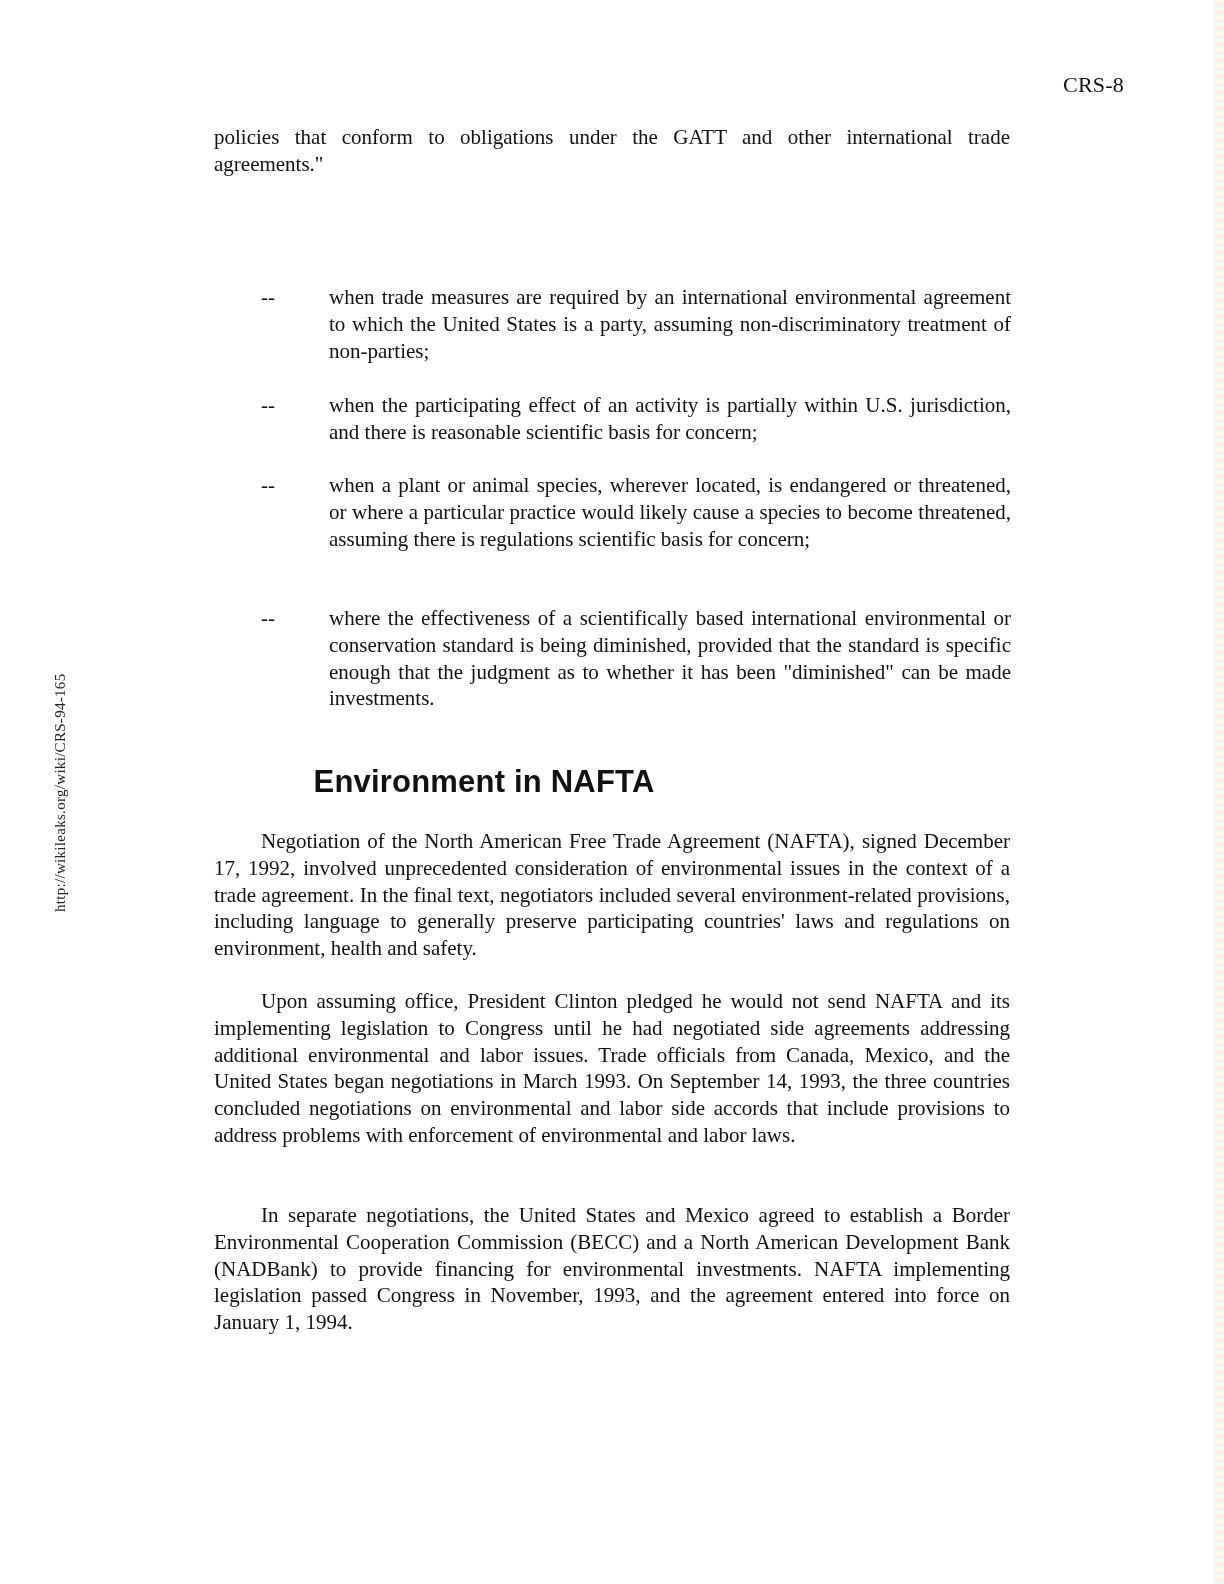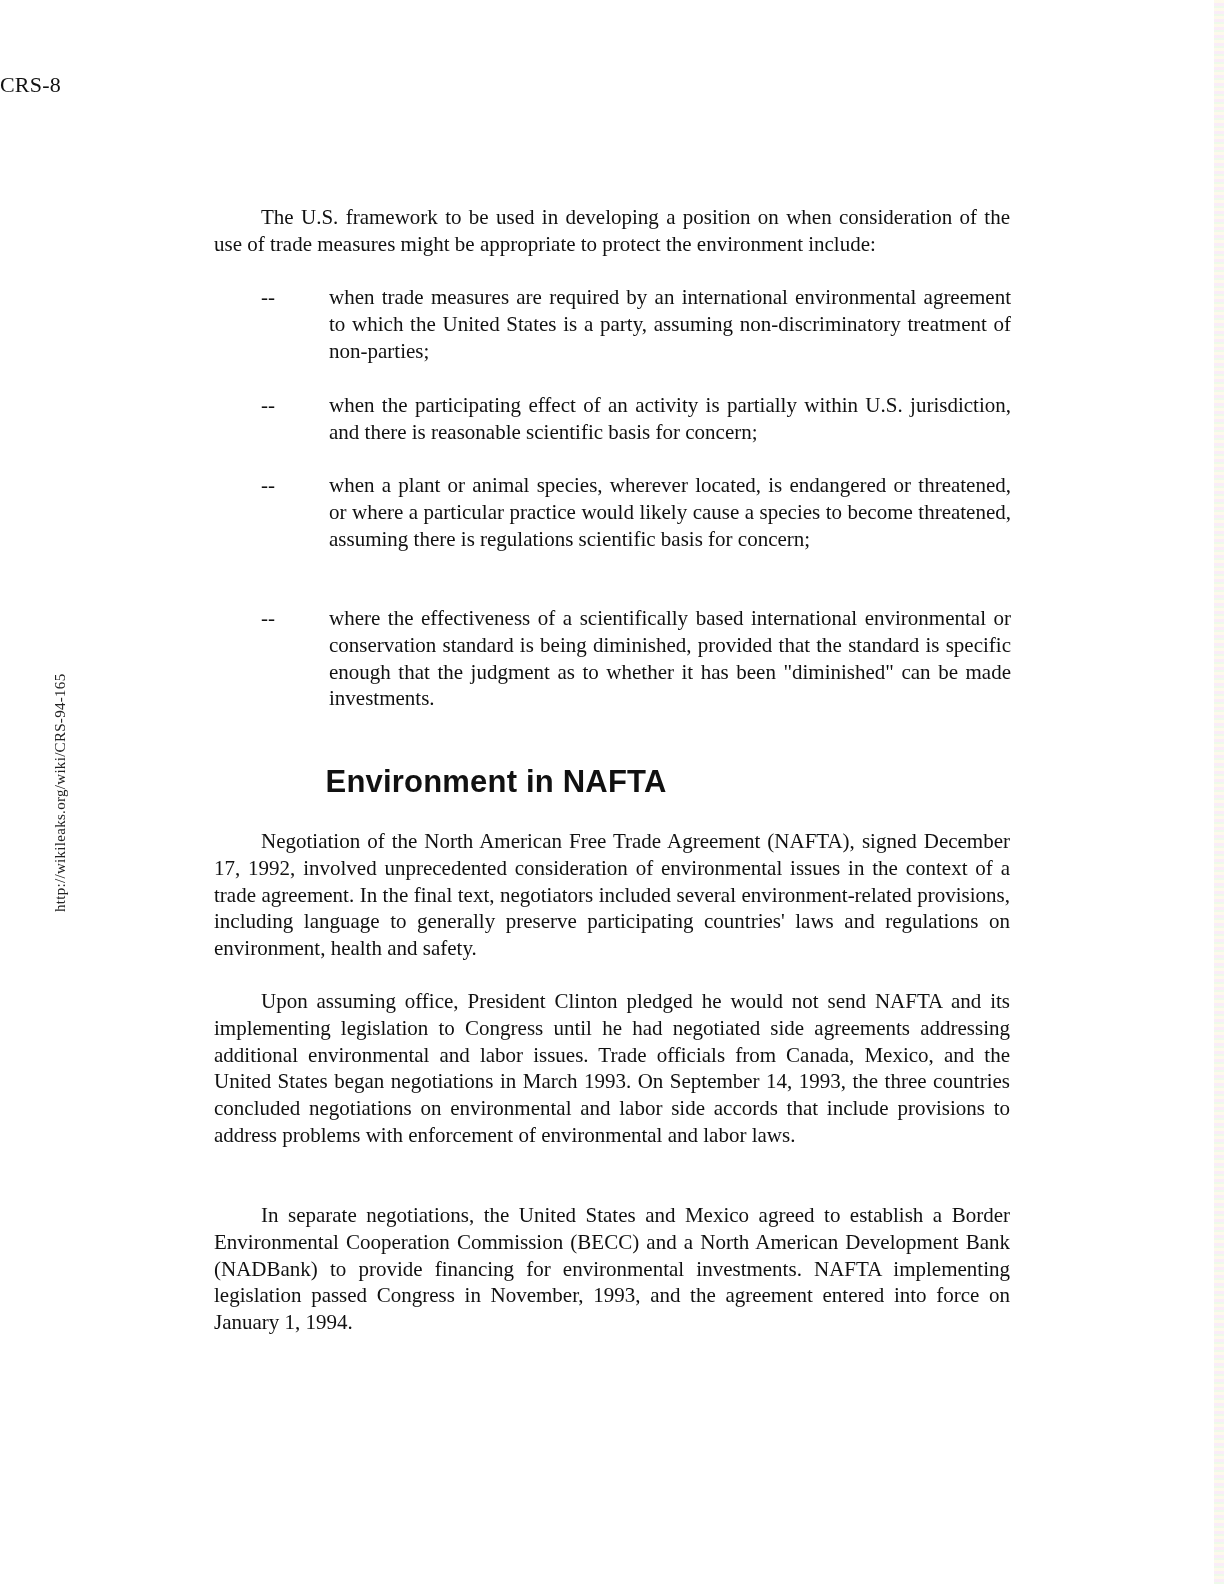--- a/index.html
+++ b/index.html
@@ -31,21 +31,21 @@
         #f9e9f7 3px, #f9e9f7 6px,
         #eaf9e6 6px, #eaf9e6 8px
       );
       opacity: 0.8;
     }
     .page-number {
       position: absolute;
       top: 72px;
       left: 0;
       width: 1124px;
-      text-align: left;
+      text-align: right;
       font-size: 22px;
       letter-spacing: 0.2px;
     }
     .side-url {
       position: absolute;
       left: 52px;
       top: 912px;
       transform-origin: left top;
       transform: rotate(-90deg);
       font-size: 15px;
@@ -78,42 +78,42 @@
       width: 40px;
     }
     .bullet .btext {
       margin-left: 68px;
       text-align: justify;
       display: block;
     }
     .section-heading {
       position: absolute;
       top: 764px;
-      left: 12px;
+      left: 0;
       width: 968px;
       text-align: center;
       font-family: "Liberation Sans", "DejaVu Sans", sans-serif;
       font-weight: bold;
       font-size: 31px;
       letter-spacing: 0.2px;
     }
   </style>
 </head>
 <body>
 
 <div class="page">
 
   <div class="right-edge"></div>
 
   <div class="page-number">CRS-8</div>
 
   <div class="side-url">http://wikileaks.org/wiki/CRS-94-165</div>
 
+  <p class="body-text" style="top:124px; margin:0;">policies that conform to obligations under the GATT and other international trade agreements."</p>
 
-  <p class="body-text indent" style="top:204px; margin:0;">The U.S. framework to be used in developing a position on when consideration of the use of trade measures might be appropriate to protect the environment include:</p>
 
   <div class="bullet" style="top:284px;">
     <span class="dash">--</span>
     <span class="btext">when trade measures are required by an international environmental agreement to which the United States is a party, assuming non-discriminatory treatment of non-parties;</span>
   </div>
 
   <div class="bullet" style="top:392px;">
     <span class="dash">--</span>
     <span class="btext">when the participating effect of an activity is partially within U.S. jurisdiction, and there is reasonable scientific basis for concern;</span>
   </div>

